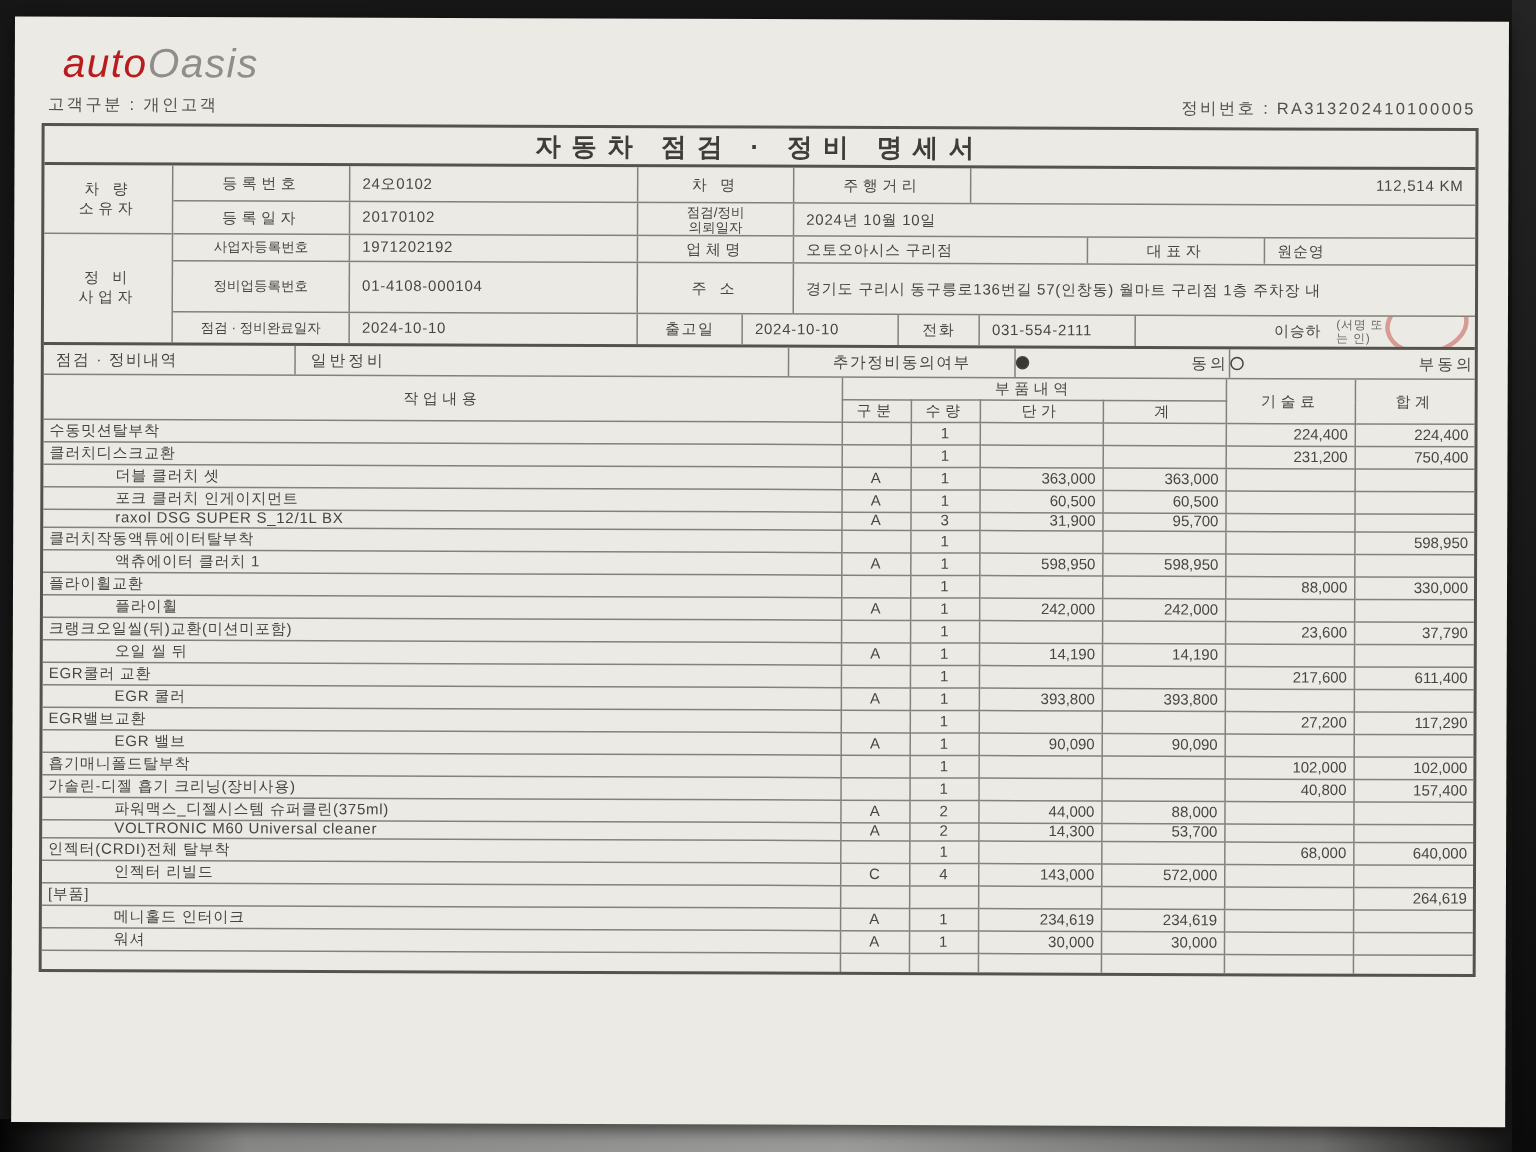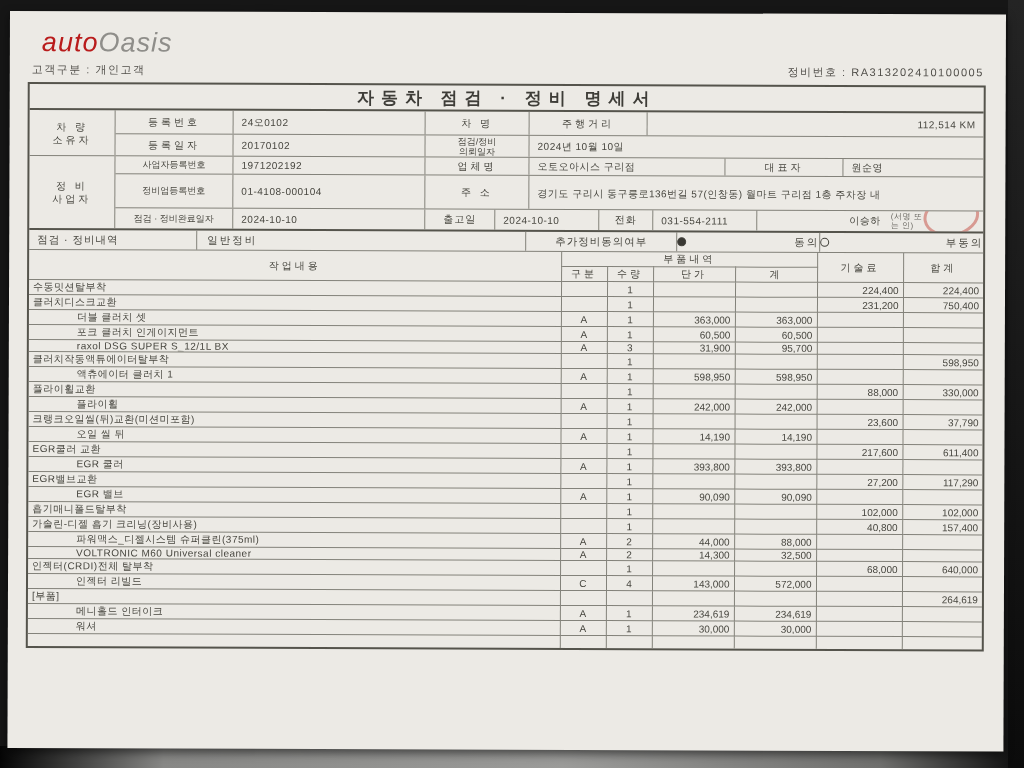--- a/index.html
+++ b/index.html
@@ -364,21 +364,21 @@
             <td class="c-num">44,000</td>
             <td class="c-num">88,000</td>
             <td class="c-num"></td>
             <td class="c-num"></td>
           </tr>
           <tr>
             <td class="c-name indent">VOLTRONIC M60 Universal cleaner</td>
             <td class="c-center">A</td>
             <td class="c-center">2</td>
             <td class="c-num">14,300</td>
-            <td class="c-num">32,500</td>
+            <td class="c-num">53,700</td>
             <td class="c-num"></td>
             <td class="c-num"></td>
           </tr>
           <tr>
             <td class="c-name">인젝터(CRDI)전체 탈부착</td>
             <td class="c-center"></td>
             <td class="c-center">1</td>
             <td class="c-num"></td>
             <td class="c-num"></td>
             <td class="c-num">68,000</td>

